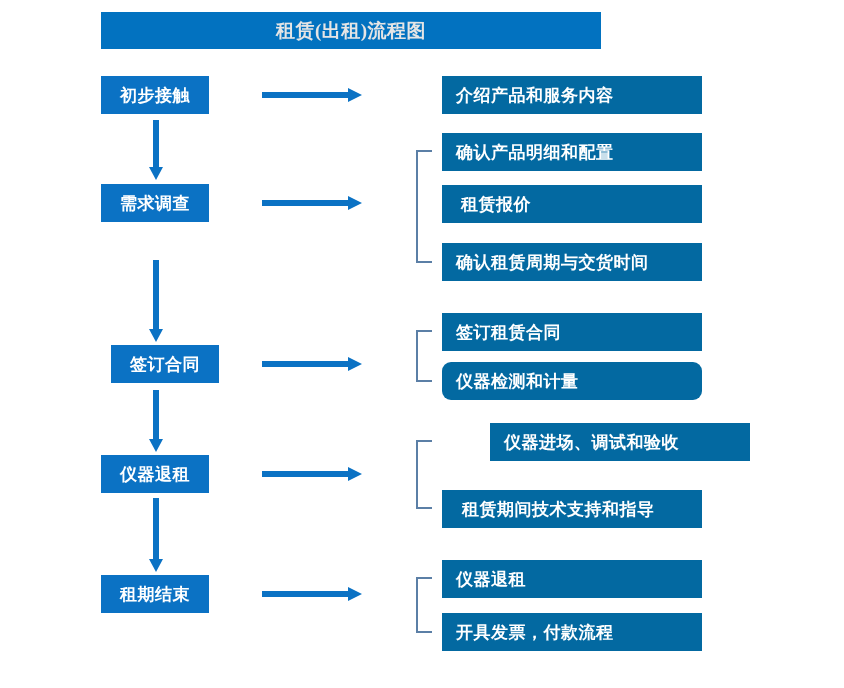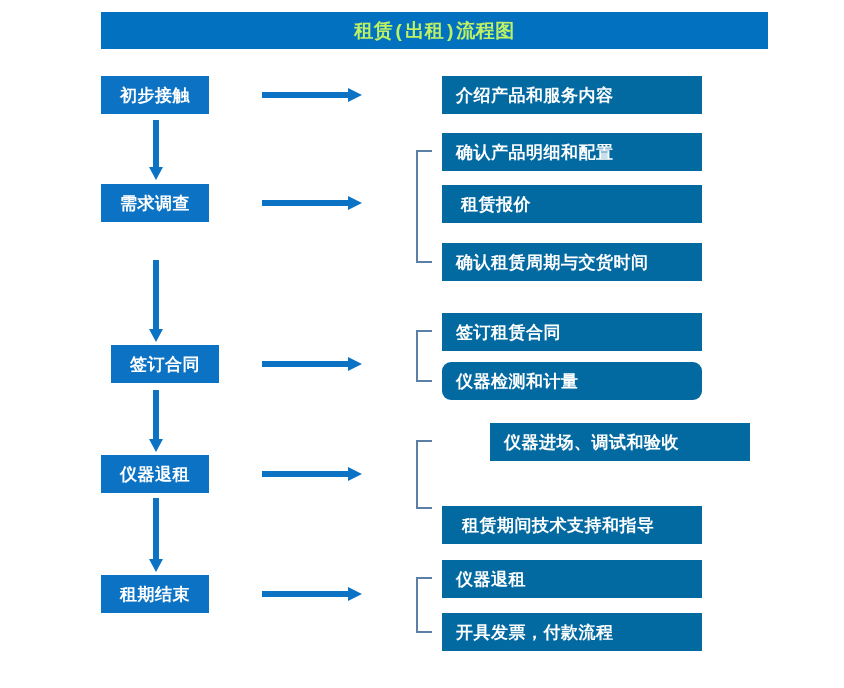--- a/index.html
+++ b/index.html
@@ -20,31 +20,30 @@
     left: 0; top: 0;
     width: 844px;
     height: 688px;
   }
 
   
   .title-bar {
     position: absolute;
     left: 101px;
     top: 12px;
-    width: 667px;
+    width: 500px;
     height: 37px;
     background: #0272C0;
-    color: #bef264;
+    color: #e5e5e5;
     display: flex;
     align-items: center;
     justify-content: center;
     font-size: 19px;
     font-weight: bold;
     letter-spacing: 0.5px;
-    font-family: Liberation Mono, monospace;
   }
 
   
   .stage-box {
     position: absolute;
     left: 101px;
     width: 108px;
     height: 38px;
     background: #0B72C4;
     color: #ffffff;
@@ -210,19 +209,19 @@
   <div class="detail-box" style="top:185px;padding-left:19px;">租赁报价</div>
 
   <div class="detail-box" style="top:243px;">确认租赁周期与交货时间</div>
 
   <div class="detail-box" style="top:313px;">签订租赁合同</div>
 
   <div class="detail-box" style="top:362px;border-radius:9px;">仪器检测和计量</div>
 
   <div class="detail-box" style="top:423px;margin-left:48px;">仪器进场、调试和验收</div>
 
-  <div class="detail-box" style="top:506px;padding-left:20px;">租赁期间技术支持和指导</div>
+  <div class="detail-box" style="top:490px;padding-left:20px;">租赁期间技术支持和指导</div>
 
   <div class="detail-box" style="top:560px;">仪器退租</div>
 
   <div class="detail-box" style="top:613px;">开具发票，付款流程</div>
 
 </div>
 
 </body></html>

